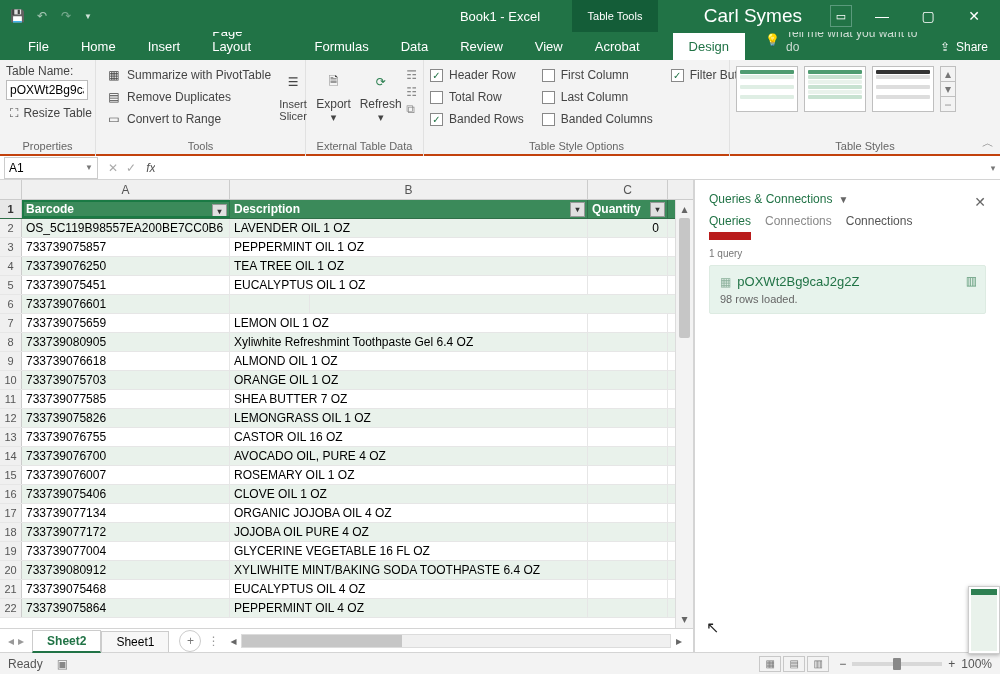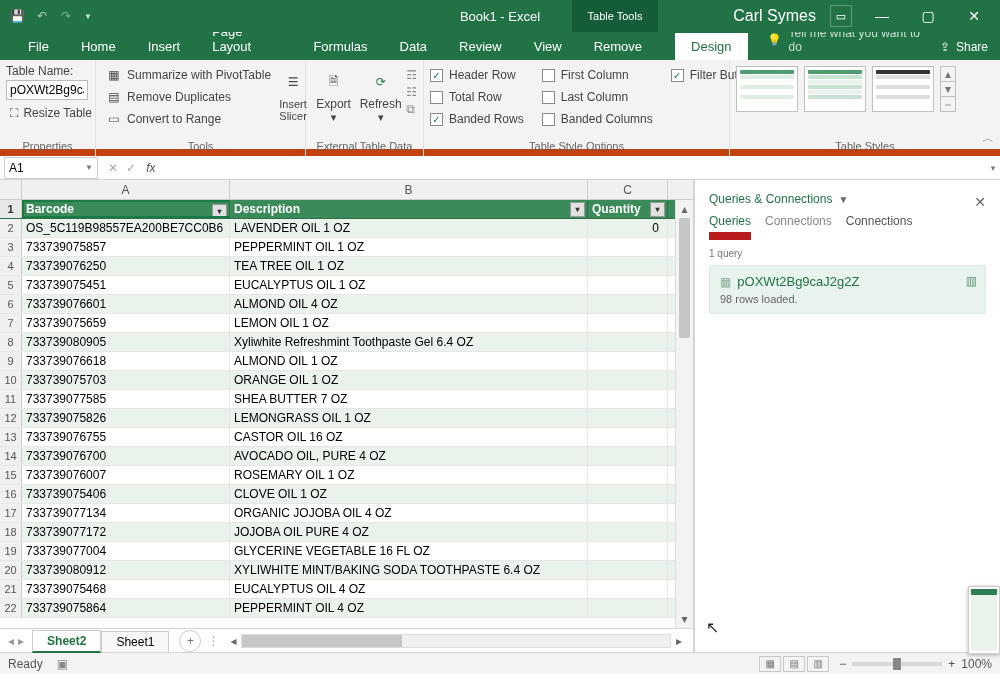--- a/index.html
+++ b/index.html
@@ -7,33 +7,33 @@
 
 
 .titlebar { height: 32px; background: #217346; color: #fff; display: flex; align-items: center; position: relative; }
 .titlebar .qat { display: flex; align-items: center; gap: 8px; padding-left: 10px; }
 .titlebar .qat .icon { width: 16px; height: 16px; display:flex;align-items:center;justify-content:center; }
 .titlebar .qat .caret { font-size: 8px; color:#cfe3d8; margin-left:2px;}
 .titlebar .title { position:absolute; left:0; right:0; text-align:center; font-size:13px; pointer-events:none;}
 .titlebar .context-tab { position:absolute; left:572px; top:0; height:32px; width:86px; display:flex; flex-direction:column; align-items:center; justify-content:center; background:#145d38; }
 .titlebar .context-tab span{font-size:11px;}
 .titlebar .right { margin-left:auto; display:flex; align-items:center; gap:6px; padding-right:6px;}
-.titlebar .user { font-size:16px; margin-right:8px; }
+.titlebar .user { font-size:19px; margin-right:22px; }
 .titlebar .winbtn { width:40px; height:32px; display:flex; align-items:center;justify-content:center; font-size:14px;}
 .titlebar .ribbon-opt{width:22px;height:22px;border:1px solid #5a9a7c;display:flex;align-items:center;justify-content:center;font-size:11px;margin-right:4px;}
 
 
 .ribbon-tabs { height: 28px; background: #217346; color:#fff; display:flex; align-items:flex-end; padding-left:12px; }
 .ribbon-tabs .tab { padding: 6px 16px; font-size:13px; cursor:default; }
 .ribbon-tabs .tab.context-active { background:#fff; color:#217346; margin-left:17px; }
 .ribbon-tabs .tell-me { margin-left:20px; display:flex; align-items:center; gap:6px; color:#cdddd3; font-size:13px; padding-bottom:6px;}
 .ribbon-tabs .share { margin-left:auto; padding:6px 12px; display:flex; align-items:center; gap:6px; font-size:13px;}
 
 
-.ribbon { height: 96px; background:#f3f3f3; border-bottom:7px solid #c2410c; display:flex; position:relative;}
+.ribbon { height: 96px; background:#f3f3f3; border-bottom:2px solid #c2410c; display:flex; position:relative;}
 .rgroup { border-right:1px solid #e1e1e1; height:96px; padding:4px 6px 0 6px; display:flex; flex-direction:column; }
 .rgroup .body { flex:1; display:flex; gap:4px; }
 .rgroup .label { text-align:center; font-size:11px; color:#666; padding:2px 0 4px;}
 .btn-small { display:flex; align-items:center; gap:5px; height:22px; padding:0 4px; color:#444; white-space:nowrap;}
 .btn-small .ic{ width:16px; display:flex;justify-content:center;}
 .btn-big { width:44px; display:flex; flex-direction:column; align-items:center; justify-content:flex-start; padding-top:4px; gap:2px; color:#444;}
 .btn-big .ic { width:28px; height:28px; display:flex;align-items:center;justify-content:center;}
 .btn-big .lbl{font-size:11px; text-align:center; line-height:1.1;}
 .check-row{display:flex;align-items:center;gap:6px;height:22px;color:#444;white-space:nowrap;}
 .check-row .box{width:13px;height:13px;border:1px solid #888;background:#fff;display:flex;align-items:center;justify-content:center;font-size:10px;color:#217346;}
@@ -140,21 +140,21 @@
 
 <div class="ribbon-tabs">
   <div class="tab">File</div>
   <div class="tab">Home</div>
   <div class="tab">Insert</div>
   <div class="tab">Page Layout</div>
   <div class="tab">Formulas</div>
   <div class="tab">Data</div>
   <div class="tab">Review</div>
   <div class="tab">View</div>
-  <div class="tab">Remove</div>
+  <div class="tab">Acrobat</div>
   <div class="tab context-active">Design</div>
   <div class="tell-me">
       <span>💡</span>
       <span>Tell me what you want to do</span>
     </div>
   <div class="share">
       <span>⇪</span>
       <span>Share</span>
     </div>
 </div>
@@ -338,21 +338,20 @@
           </div>
           <div class="row">
             <div class="rh">5</div>
             <div class="cell A">733739075451</div>
             <div class="cell B">EUCALYPTUS OIL  1 OZ</div>
             <div class="cell C"></div>
           </div>
           <div class="row band">
             <div class="rh">6</div>
             <div class="cell A">733739076601</div>
-            <div class="cell B">ALMOND OIL 4 OZ</div>
             <div class="cell C"></div>
           </div>
           <div class="row">
             <div class="rh">7</div>
             <div class="cell A">733739075659</div>
             <div class="cell B">LEMON OIL  1 OZ</div>
             <div class="cell C"></div>
           </div>
           <div class="row band">
             <div class="rh">8</div>

